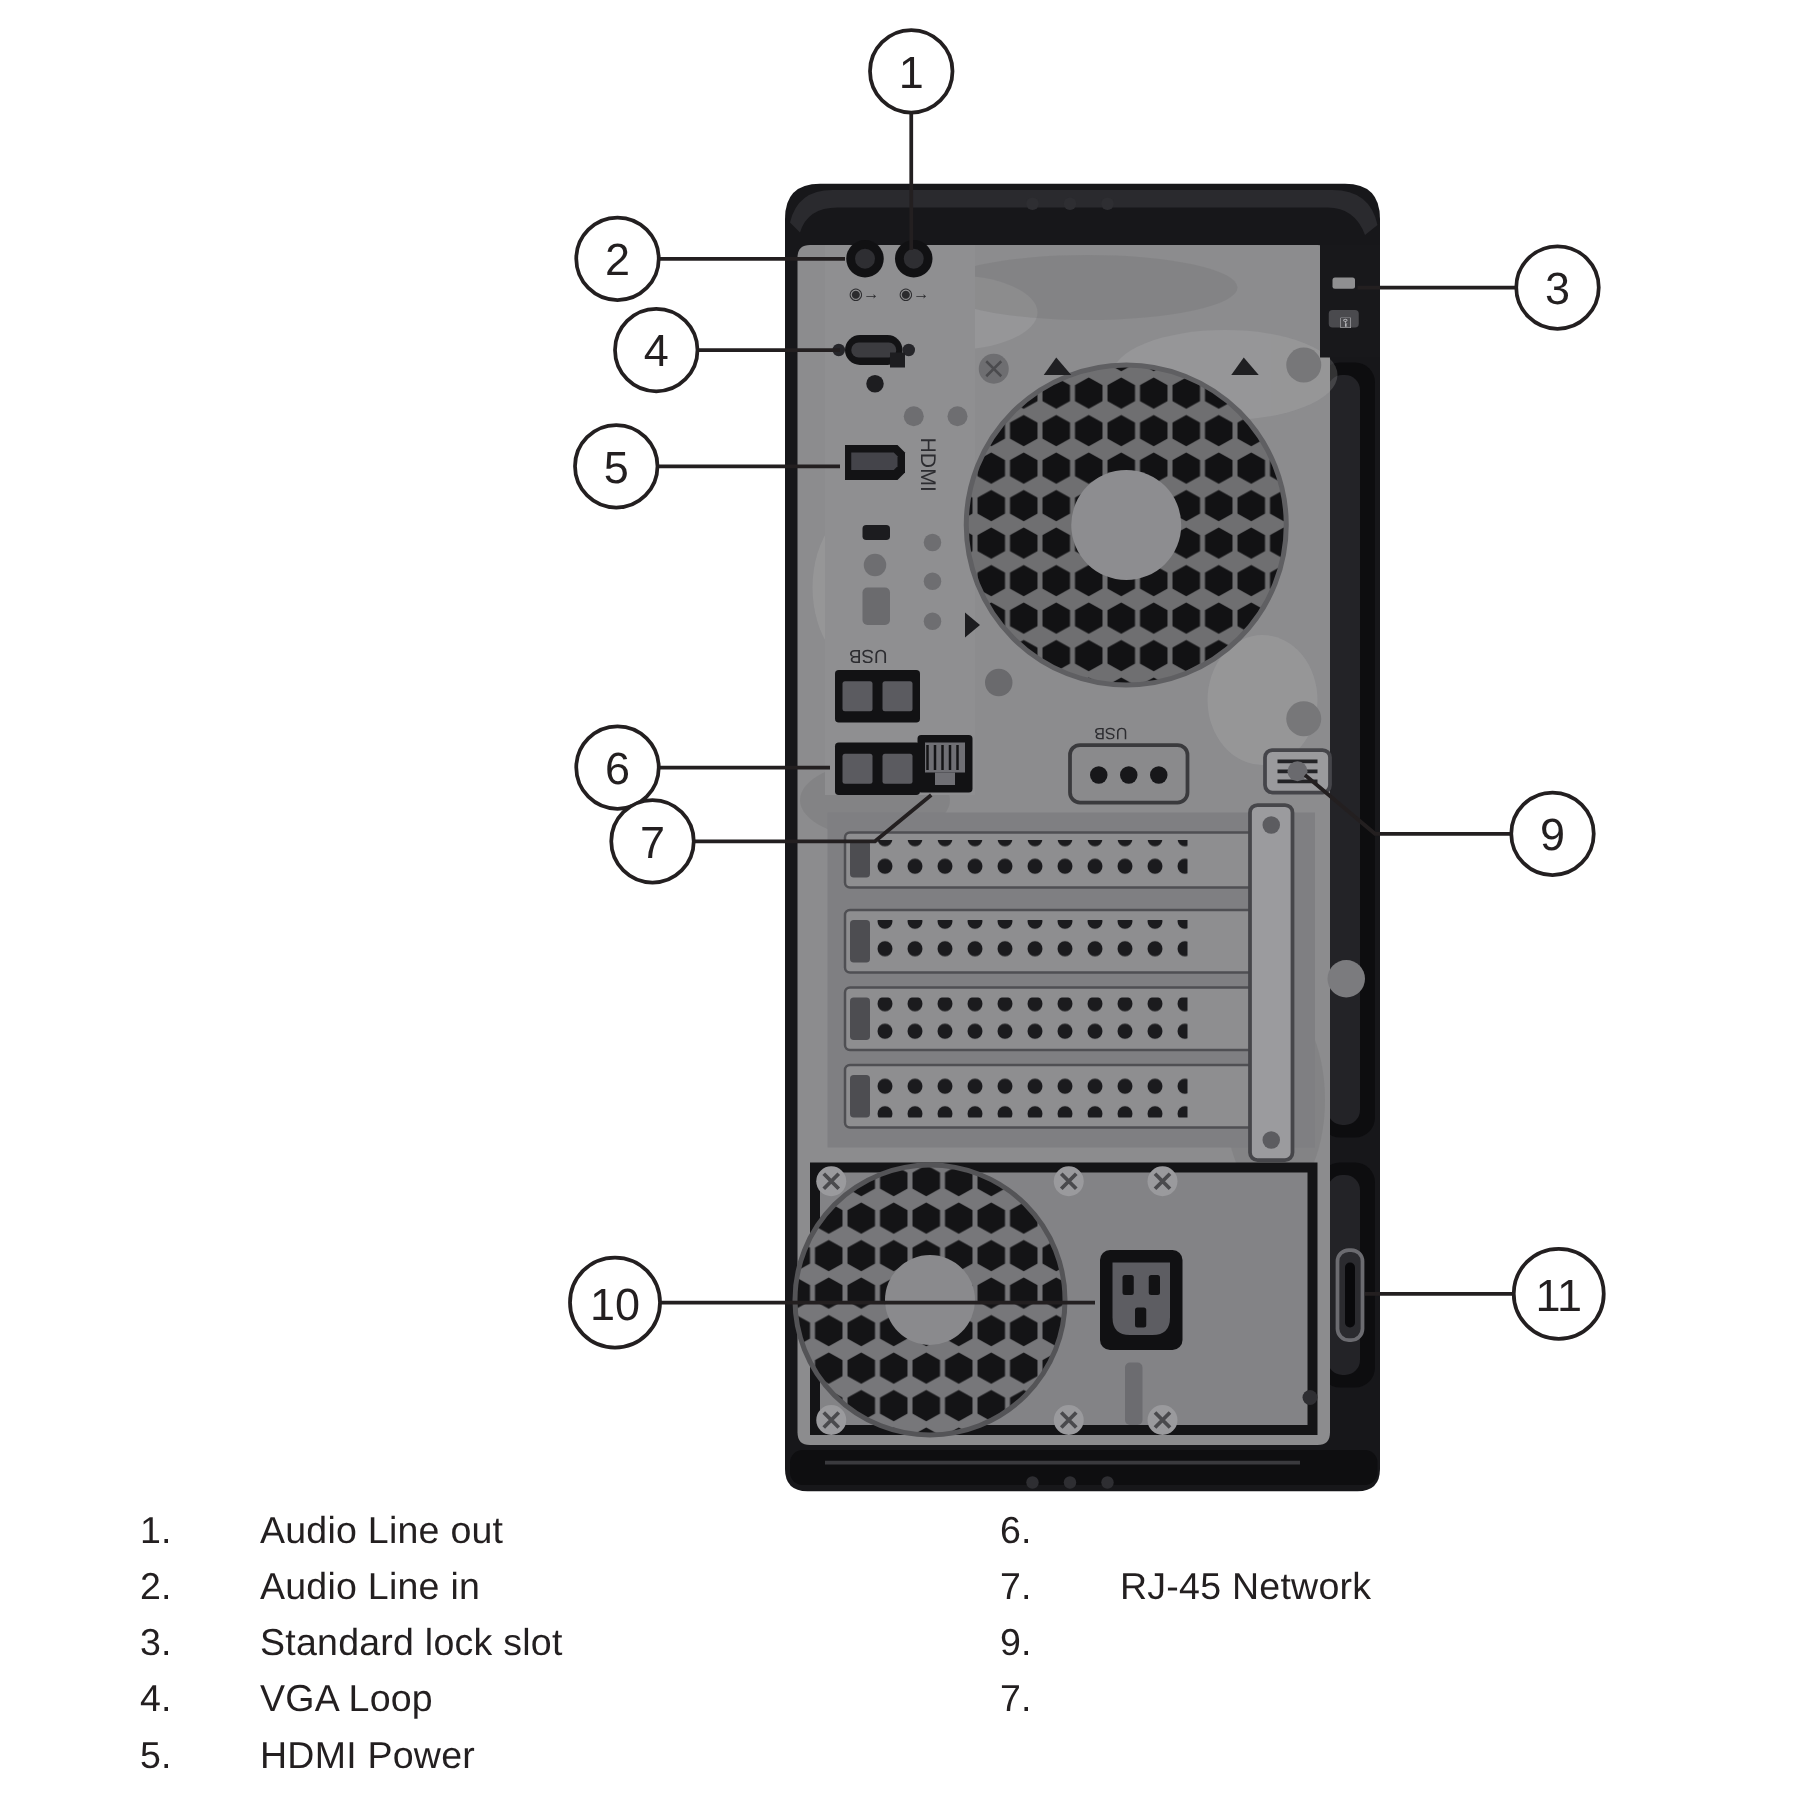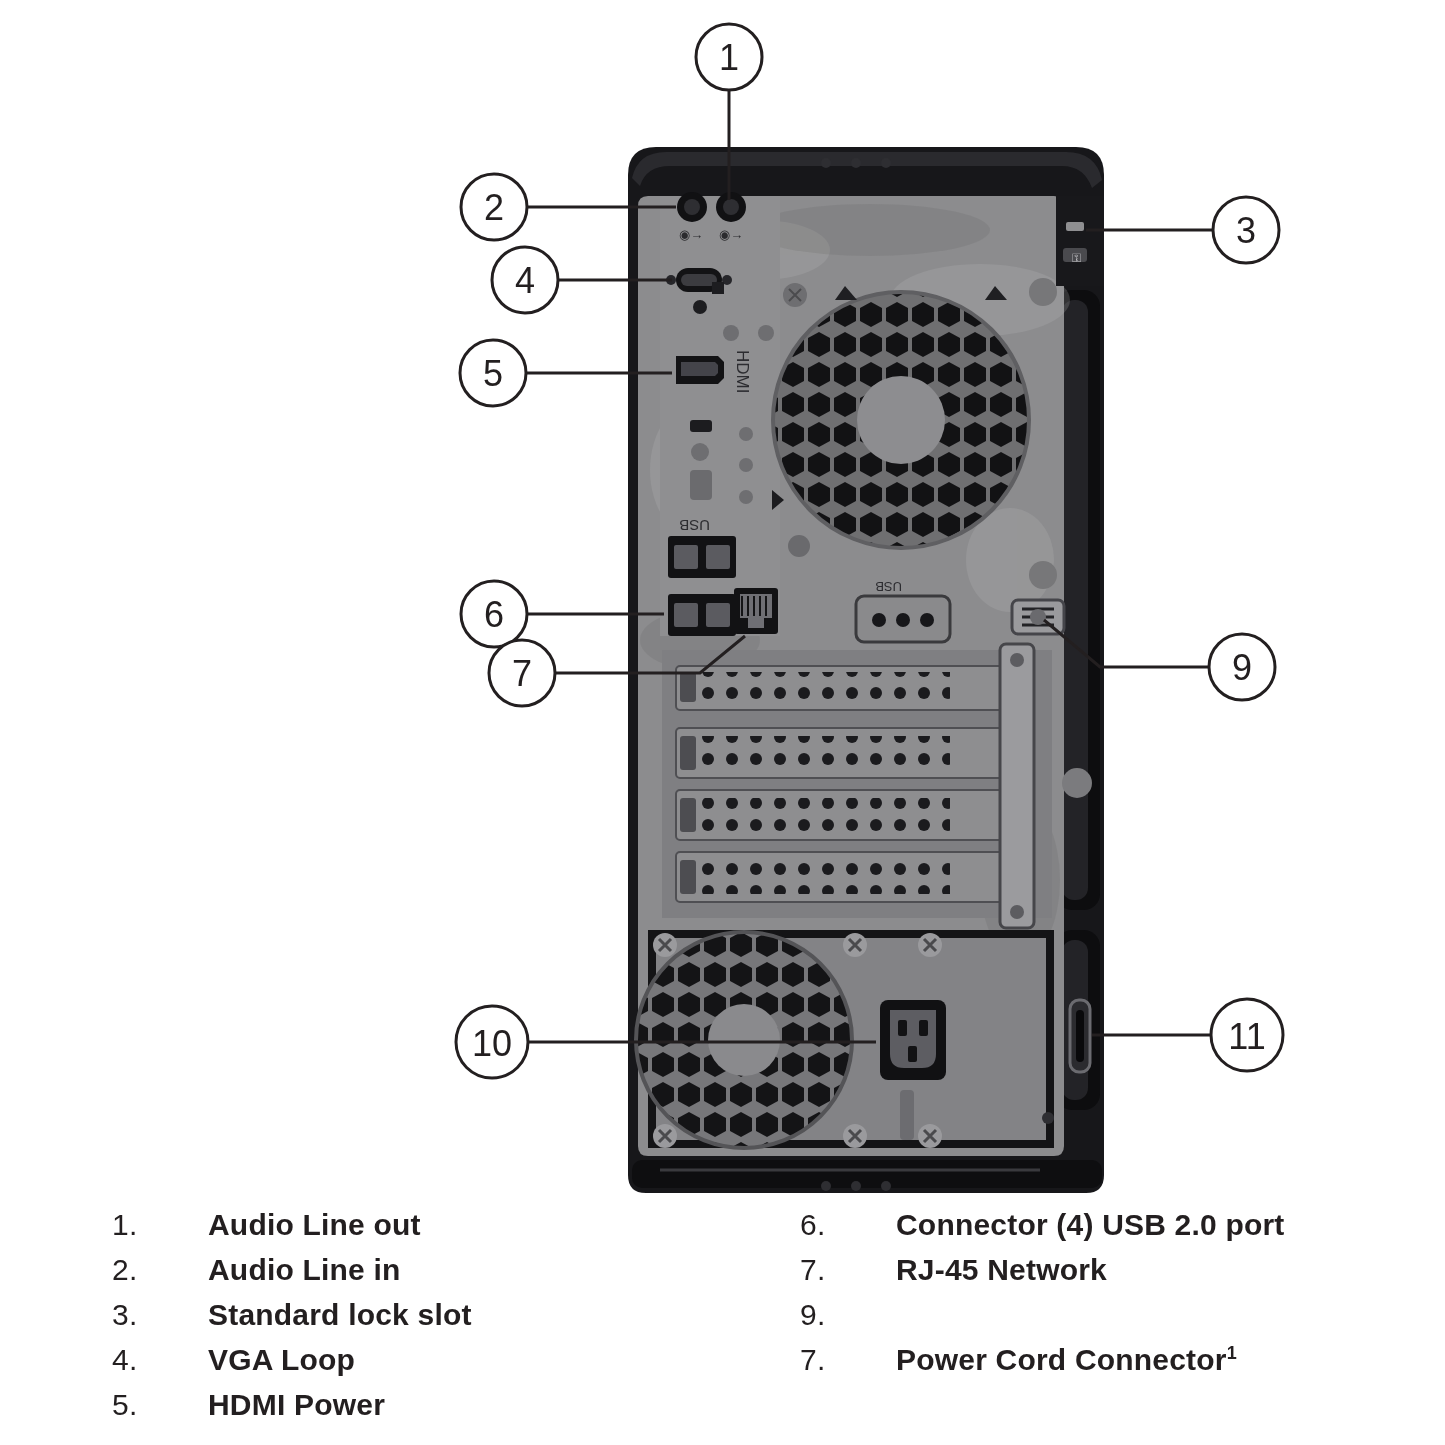--- a/index.html
+++ b/index.html
@@ -52,21 +52,20 @@
     color: #231f20;
     letter-spacing: 0.2px;
   }
   .legend-num {
     width: 96px;
     flex: 0 0 96px;
     text-align: left;
   }
   .legend-label {
     white-space: nowrap;
-    font-weight: bold;
   }
   .sup {
     font-size: 18px;
     vertical-align: super;
   }
 </style>
 </head>
 <body>
 
 <div id="diagram">
@@ -399,28 +398,26 @@
     </div>
     <div class="legend-row">
       <span class="legend-num">5.</span>
       <span class="legend-label">HDMI Power</span>
     </div>
   </div>
 
   <div class="legend-col right">
     <div class="legend-row">
       <span class="legend-num">6.</span>
-      <span class="legend-label">Connector (4) USB 2.0 port</span>
     </div>
     <div class="legend-row">
       <span class="legend-num">7.</span>
       <span class="legend-label">RJ-45 Network</span>
     </div>
     <div class="legend-row">
       <span class="legend-num">9.</span>
     </div>
     <div class="legend-row">
       <span class="legend-num">7.</span>
-      <span class="legend-label"><span>Power Cord Connector</span><span class="sup">1</span></span>
     </div>
   </div>
 
 </div>
 
 </body></html>

